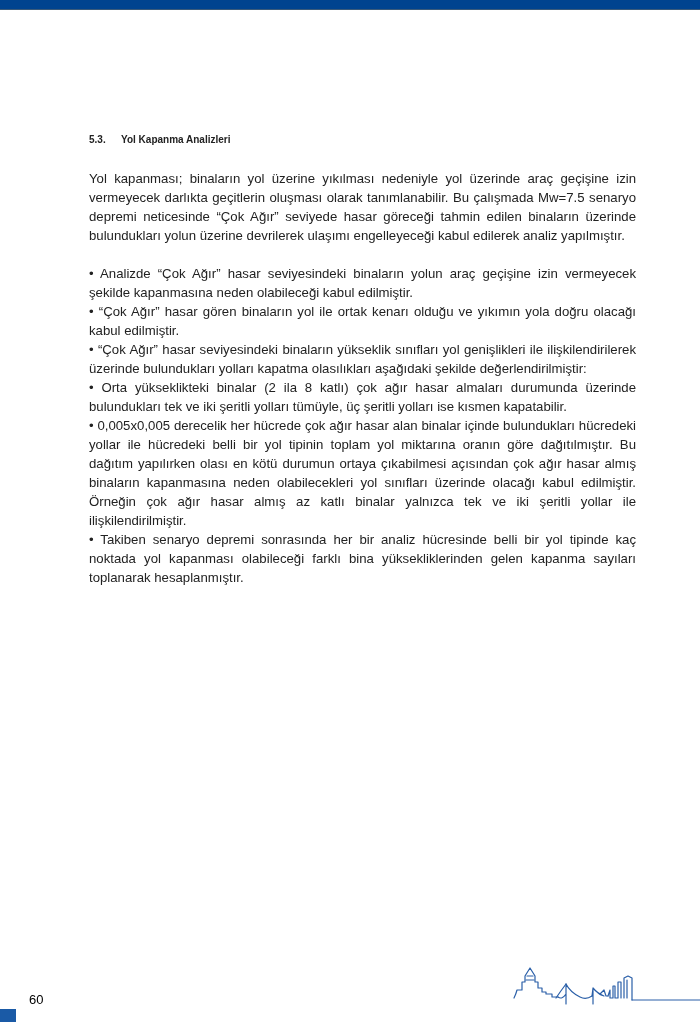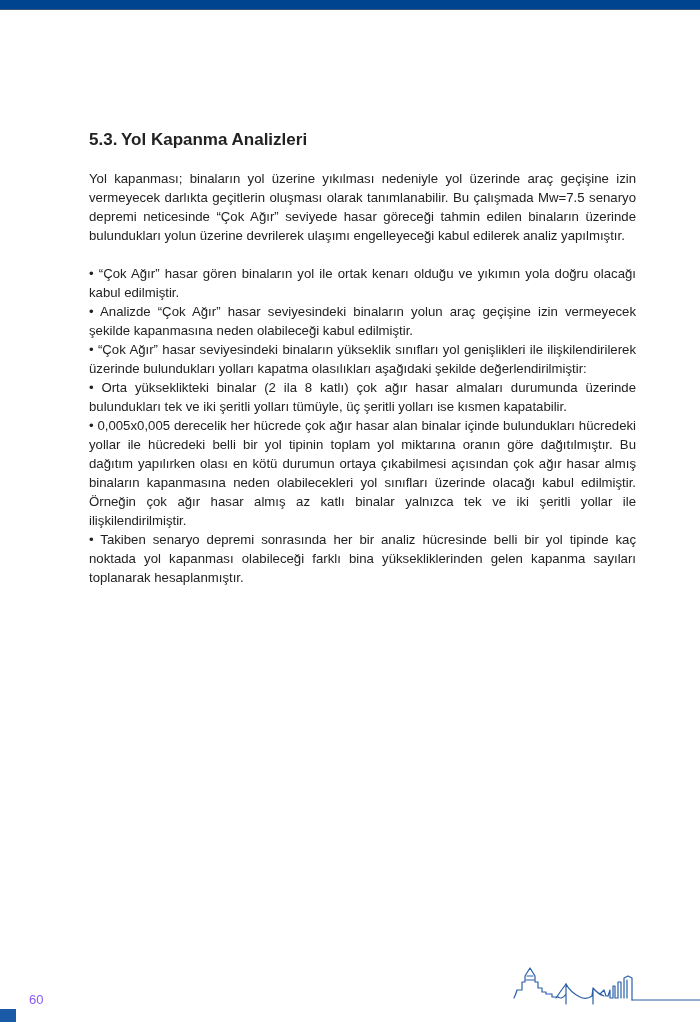--- a/index.html
+++ b/index.html
@@ -1,45 +1,45 @@
 <!DOCTYPE html>
 <html><head>
 <meta charset="utf-8">
 <style>
   html, body { margin:0; padding:0; }
   body { width:700px; height:1022px; position:relative; background:#ffffff; overflow:hidden;
          font-family:"Liberation Sans", sans-serif; color:#222; }
   .top-bar { position:absolute; left:0; top:0; width:700px; height:9px; background:#00438f; }
   .top-bar-line { position:absolute; left:0; top:9px; width:700px; height:1px; background:#3a5a7a; }
   .content { position:absolute; left:89px; top:130px; width:547px; font-size:13.2px; line-height:19px; }
-  .heading { font-weight:bold; font-size:17px; margin:0 0 20px 0; }
+  .heading { font-weight:bold; font-size:10px; margin:0 0 20px 0; }
   .heading .num { display:inline-block; width:32px; }
   .para { text-align:justify; margin:0 0 19px 0; }
   .bullets { margin:0 0 19px 0; }
   .bullet { text-align:justify; margin:0; }
-  .page-num { position:absolute; left:29px; top:992px; font-size:13px; color:#8b5cf6; }
+  .page-num { position:absolute; left:29px; top:992px; font-size:13px; color:#000000; }
   .corner-block { position:absolute; left:0; top:1009px; width:16px; height:13px; background:#1a5aa6; }
   .skyline { position:absolute; left:500px; top:960px; width:200px; height:50px; }
 </style>
 </head>
 <body>
 
 <div class="top-bar"></div>
 <div class="top-bar-line"></div>
 
 <div class="content">
   <div class="heading">
     <span class="num">5.3.</span><span>Yol Kapanma Analizleri</span>
   </div>
 
   <p class="para">Yol kapanması; binaların yol üzerine yıkılması nedeniyle yol üzerinde araç geçişine izin vermeyecek darlıkta geçitlerin oluşması olarak tanımlanabilir. Bu çalışmada Mw=7.5 senaryo depremi neticesinde “Çok Ağır” seviyede hasar göreceği tahmin edilen binaların üzerinde bulundukları yolun üzerine devrilerek ulaşımı engelleyeceği kabul edilerek analiz yapılmıştır.</p>
 
   <div class="bullets">
+    <p class="bullet">•  Analizde “Çok Ağır” hasar seviyesindeki binaların yolun araç geçişine izin vermeyecek şekilde kapanmasına neden olabileceği kabul edilmiştir.</p>
     <p class="bullet">•  “Çok Ağır” hasar gören binaların yol ile ortak kenarı olduğu ve yıkımın yola doğru olacağı kabul edilmiştir.</p>
-    <p class="bullet">•  Analizde “Çok Ağır” hasar seviyesindeki binaların yolun araç geçişine izin vermeyecek şekilde kapanmasına neden olabileceği kabul edilmiştir.</p>
     <p class="bullet">•  “Çok Ağır” hasar seviyesindeki binaların yükseklik sınıfları yol genişlikleri ile ilişkilendirilerek üzerinde bulundukları yolları kapatma olasılıkları aşağıdaki şekilde değerlendirilmiştir:</p>
     <p class="bullet">• Orta yükseklikteki binalar (2 ila 8 katlı) çok ağır hasar almaları durumunda üzerinde bulundukları tek ve iki şeritli yolları tümüyle, üç şeritli yolları ise kısmen kapatabilir.</p>
     <p class="bullet">• 0,005x0,005 derecelik her hücrede çok ağır hasar alan binalar içinde bulundukları hücredeki yollar ile hücredeki belli bir yol tipinin toplam yol miktarına oranın göre dağıtılmıştır. Bu dağıtım yapılırken olası en kötü durumun ortaya çıkabilmesi açısından çok ağır hasar almış binaların kapanmasına neden olabilecekleri yol sınıfları üzerinde olacağı kabul edilmiştir. Örneğin çok ağır hasar almış az katlı binalar yalnızca tek ve iki şeritli yollar ile ilişkilendirilmiştir.</p>
     <p class="bullet">•  Takiben senaryo depremi sonrasında her bir analiz hücresinde belli bir yol tipinde kaç noktada yol kapanması olabileceği farklı bina yüksekliklerinden gelen kapanma sayıları toplanarak hesaplanmıştır.</p>
   </div>
 
 </div>
 
 <div class="page-num">60</div>
 <div class="corner-block"></div>

